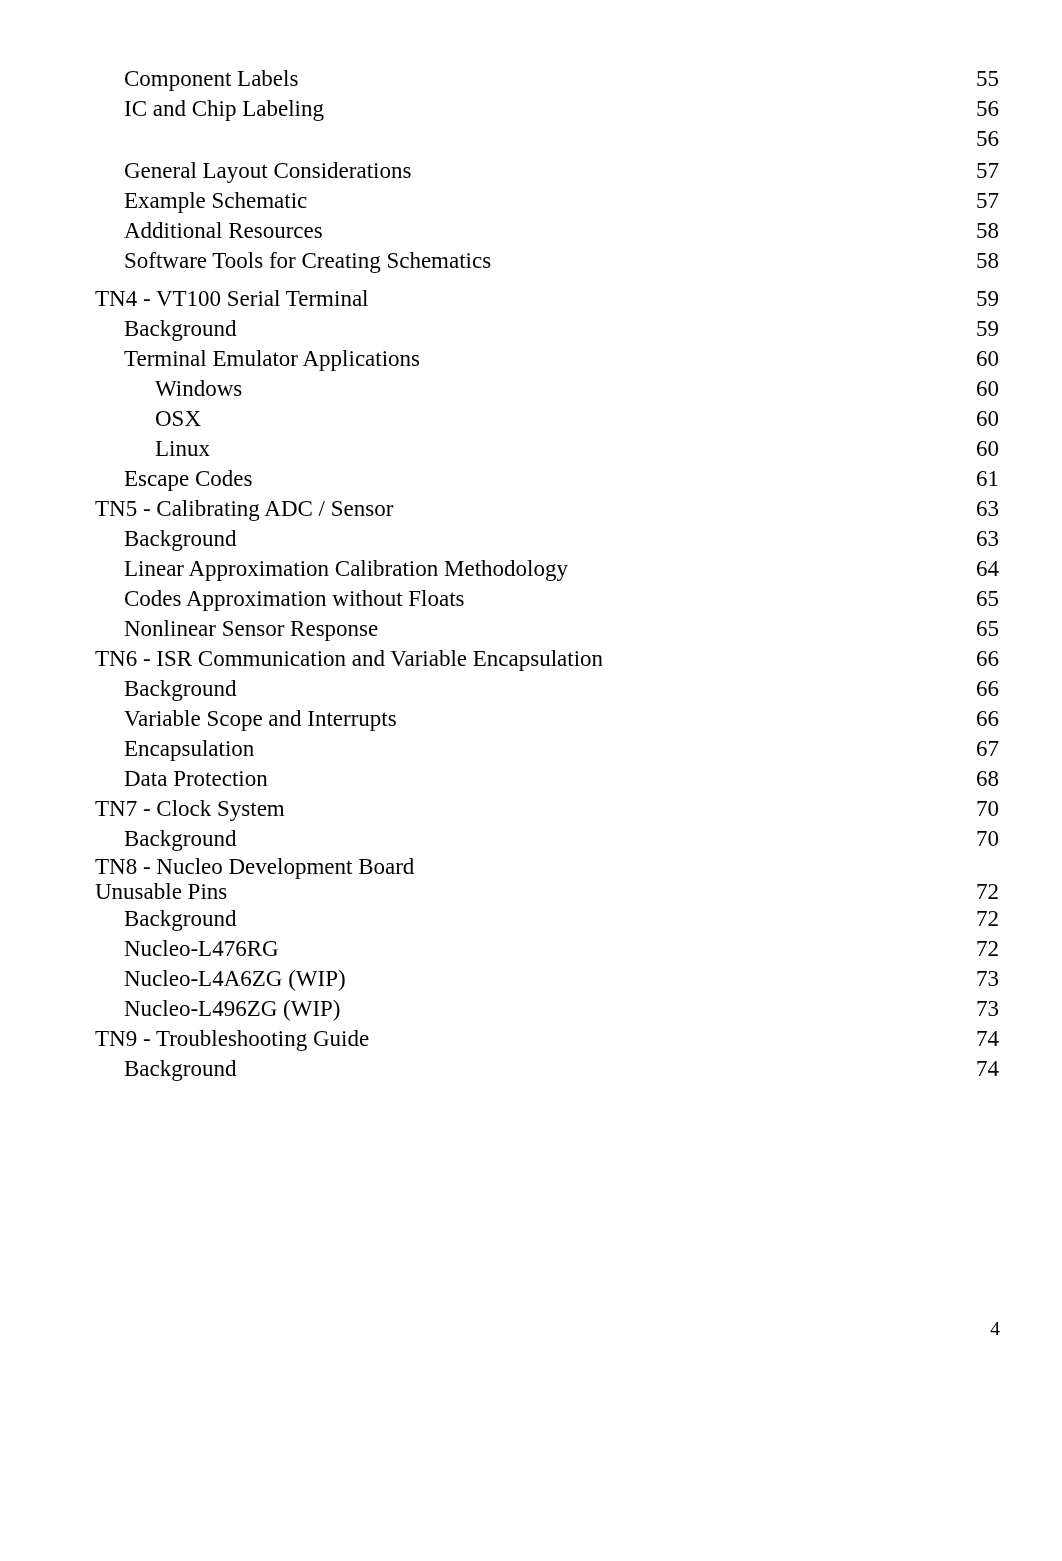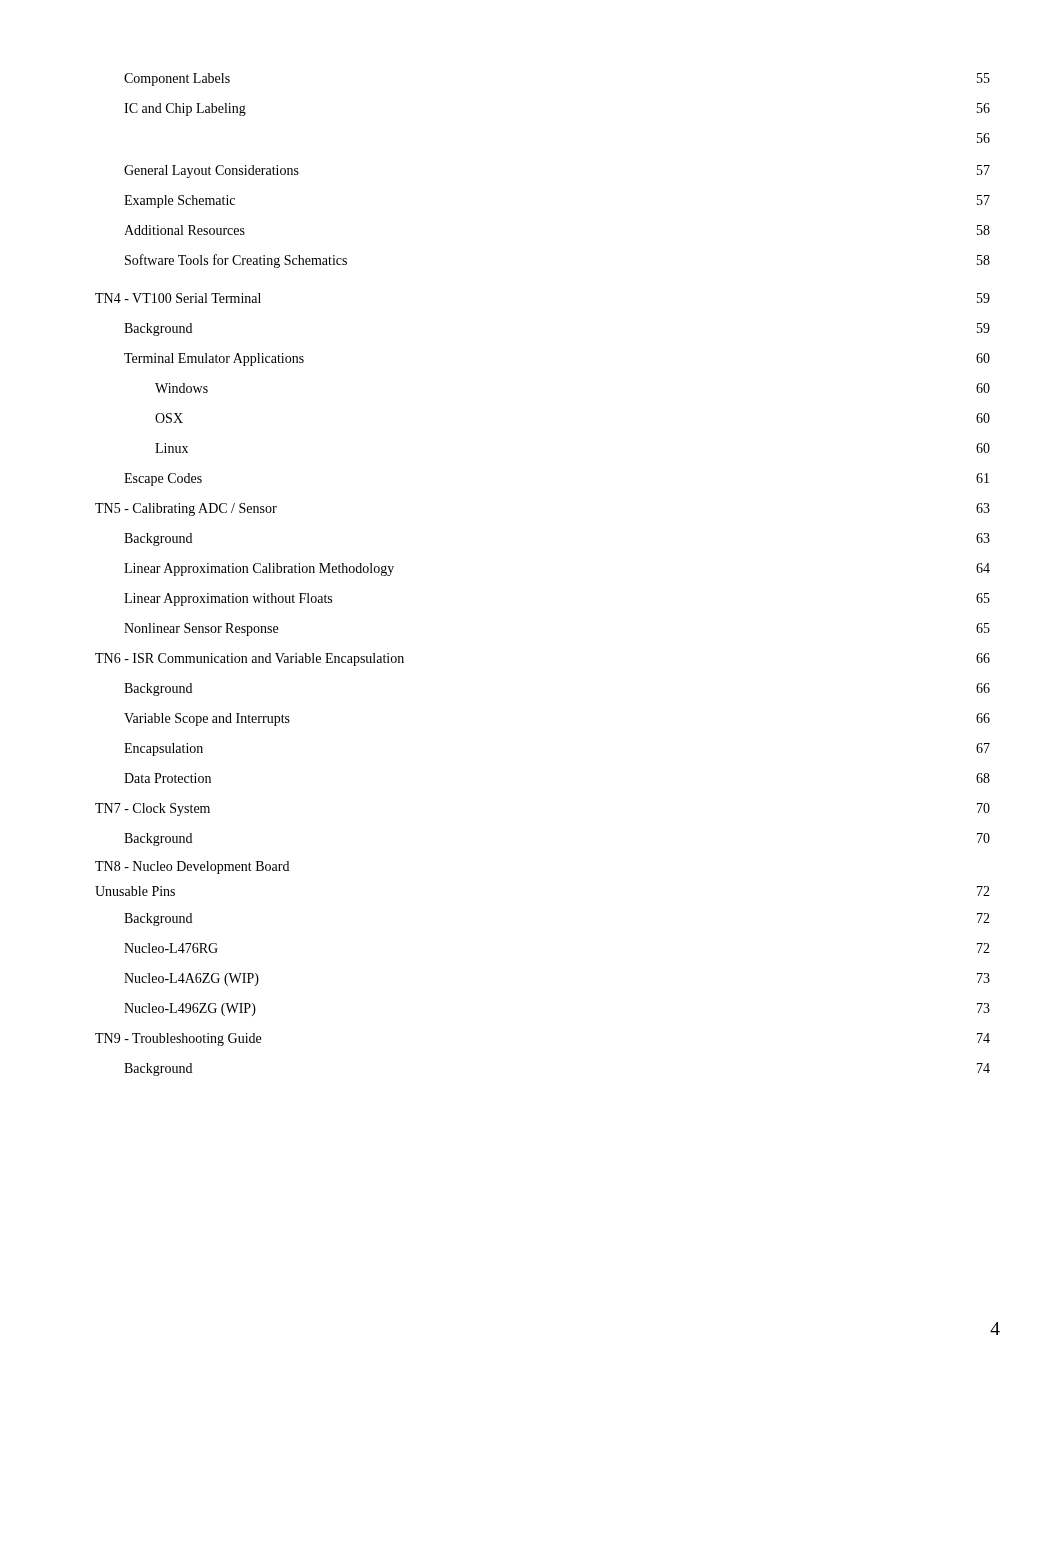--- a/index.html
+++ b/index.html
@@ -20,21 +20,21 @@
     position: absolute;
     left: 0;
     top: 0;
     width: 1062px;
   }
 
   .toc-entry {
     position: relative;
     display: flex;
     align-items: baseline;
-    font-size: 14px;
+    font-size: 23px;
     line-height: 30px;
     color: #000000;
     white-space: nowrap;
   }
 
   .toc-entry .label {
     flex: 0 0 auto;
   }
   .toc-entry .filler {
     flex: 1 1 auto;
@@ -155,21 +155,21 @@
       <span class="label">Background</span>
       <span class="filler"></span>
       <span class="page">63</span>
     </div>
     <div class="toc-entry lvl2" style="margin-top: 0px;">
       <span class="label">Linear Approximation Calibration Methodology</span>
       <span class="filler"></span>
       <span class="page">64</span>
     </div>
     <div class="toc-entry lvl2" style="margin-top: 0px;">
-      <span class="label">Linear Approximation without Floats</span>
+      <span class="label">Codes Approximation without Floats</span>
       <span class="filler"></span>
       <span class="page">65</span>
     </div>
     <div class="toc-entry lvl2" style="margin-top: 0px;">
       <span class="label">Nonlinear Sensor Response</span>
       <span class="filler"></span>
       <span class="page">65</span>
     </div>
     <div class="toc-entry lvl1" style="margin-top: 0px;">
       <span class="label">TN6 - ISR Communication and Variable Encapsulation</span>

